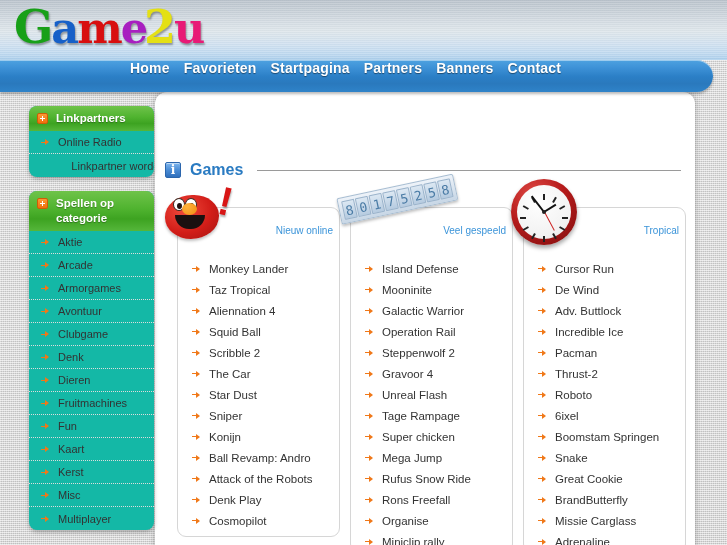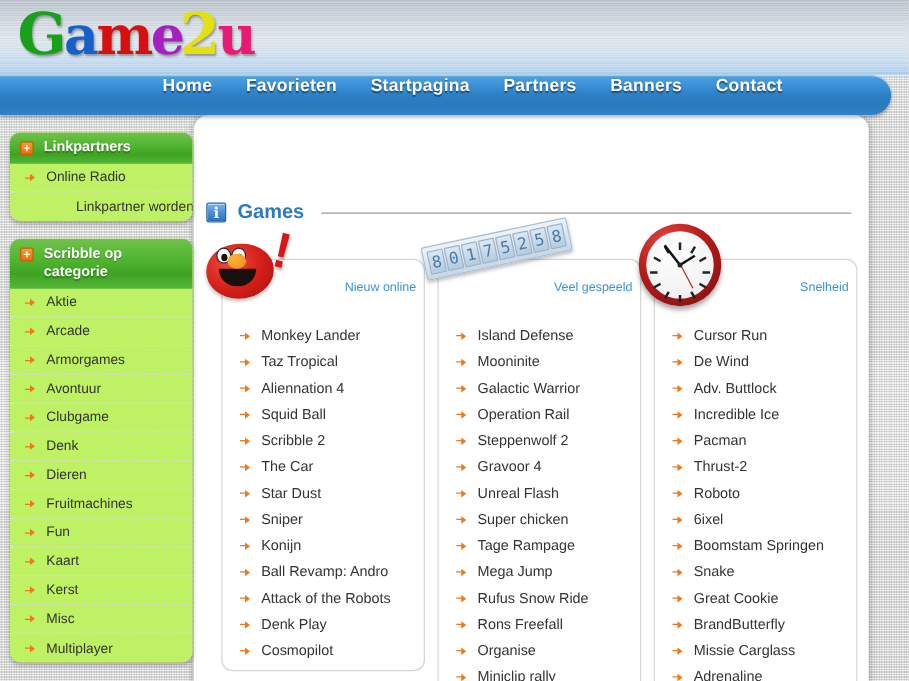--- a/index.html
+++ b/index.html
@@ -65,21 +65,21 @@
     position: absolute; left: 0; top: 60px; width: 713px; height: 32px;
     border-top-right-radius: 16px;
     border-bottom-right-radius: 16px;
     background: linear-gradient(180deg,
         #4ea2e0 0%, #3f93d8 22%, #2b7fc6 52%, #2a79bd 74%, #2f83c9 100%);
     box-shadow: 0 2px 3px rgba(0,0,0,.28), inset 0 1px 0 rgba(255,255,255,.45);
     z-index: 5;
   }
   #nav-list {
     position: absolute; left: 130px; top: 0;
-    height: 16px; display: flex; align-items: center; gap: 27px;
+    height: 16px; display: flex; align-items: center; gap: 14px;
   }
   .nav-item {
     color: #ffffff;
     font-size: 14px;
     font-weight: bold;
     letter-spacing: .2px;
     text-decoration: none;
     text-shadow: 0 1px 1px rgba(0,0,0,.45);
     cursor: pointer;
     white-space: nowrap;
@@ -314,24 +314,25 @@
   }
 
   
   #sidebar {
     position: absolute; left: 8px; top: 106px;
     width: 146px;
     z-index: 4;
   }
   .side-block {
     margin-bottom: 14px;
-    background: #bef264;
+    background: #14b8a6;
     border-radius: 8px;
     box-shadow: 0 2px 4px rgba(0,0,0,.28);
     overflow: hidden;
+    margin-left: 21px;
   }
   .side-head {
     background: linear-gradient(180deg,#6fc34a 0%, #4fb32f 45%, #3da321 70%, #55b63a 100%);
     color: #ffffff;
     font-size: 11.5px;
     font-weight: bold;
     padding: 5px 6px 5px 8px;
     display: flex;
     align-items: flex-start;
     gap: 8px;
@@ -515,25 +516,25 @@
           <li>
               <span class="arrow"></span>
               <a class="glink" href="#">Gravoor 4</a>
             </li>
           <li>
               <span class="arrow"></span>
               <a class="glink" href="#">Unreal Flash</a>
             </li>
           <li>
               <span class="arrow"></span>
+              <a class="glink" href="#">Tage Rampage</a>
+            </li>
+          <li>
+              <span class="arrow"></span>
               <a class="glink" href="#">Super chicken</a>
-            </li>
-          <li>
-              <span class="arrow"></span>
-              <a class="glink" href="#">Tage Rampage</a>
             </li>
           <li>
               <span class="arrow"></span>
               <a class="glink" href="#">Mega Jump</a>
             </li>
           <li>
               <span class="arrow"></span>
               <a class="glink" href="#">Rufus Snow Ride</a>
             </li>
           <li>
@@ -569,21 +570,21 @@
           <span class="tick" style="transform:rotate(300deg)"></span>
           <span class="tick" style="transform:rotate(330deg)"></span>
           <span class="hand-h"></span>
           <span class="hand-m"></span>
           <span class="hand-s"></span>
           <span class="pin"></span>
         </div>
       </div>
       <div class="gcol-box">
         <div class="gcol-head">
-          <span class="gcol-head-label">Snelheid</span>
+          <span class="gcol-head-label">Tropical</span>
         </div>
         <ul class="glist">
           <li>
               <span class="arrow"></span>
               <a class="glink" href="#">Cursor Run</a>
             </li>
           <li>
               <span class="arrow"></span>
               <a class="glink" href="#">De Wind</a>
             </li>
@@ -656,21 +657,21 @@
       </li>
       <li class="noarrow">
         <a class="side-link" href="#">Linkpartner worden?</a>
       </li>
     </ul>
   </div>
 
   <div class="side-block">
     <div class="side-head">
       <span class="plus-icon"></span>
-      <span class="side-head-label">Scribble op categorie</span>
+      <span class="side-head-label">Spellen op categorie</span>
     </div>
     <ul class="side-list">
       <li>
           <span class="arrow"></span>
           <a class="side-link" href="#">Aktie</a>
         </li>
       <li>
           <span class="arrow"></span>
           <a class="side-link" href="#">Arcade</a>
         </li>

